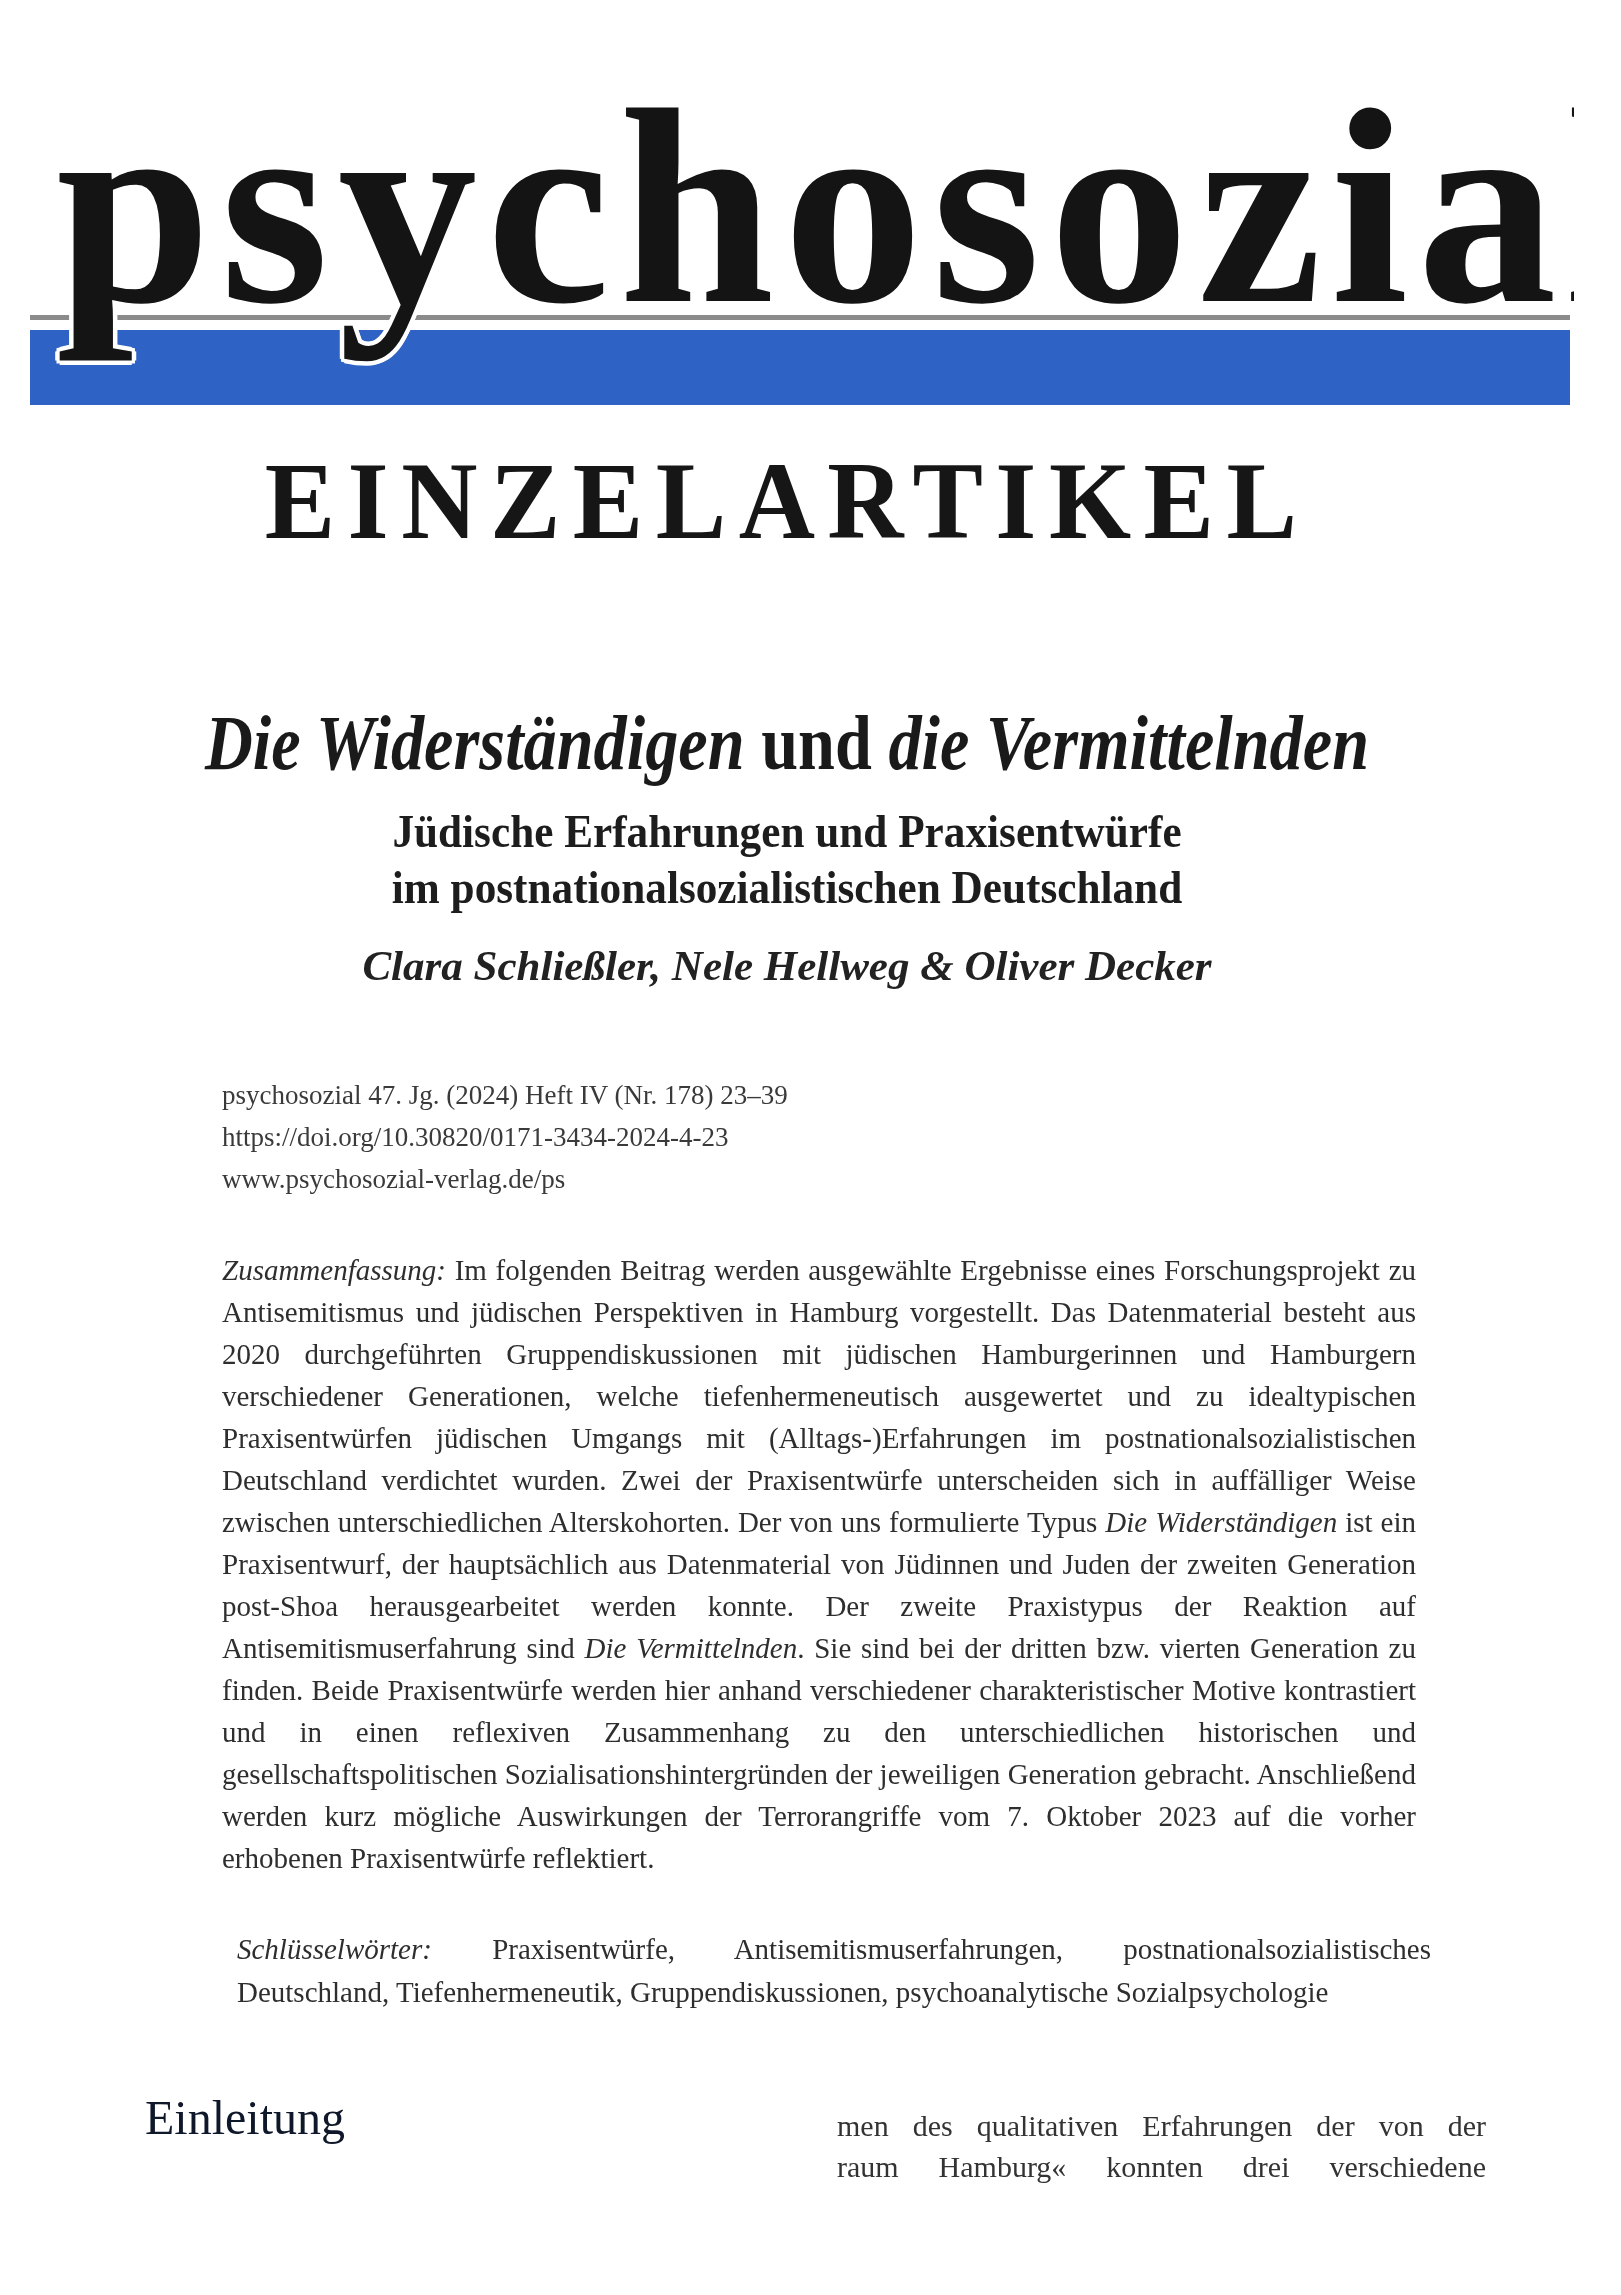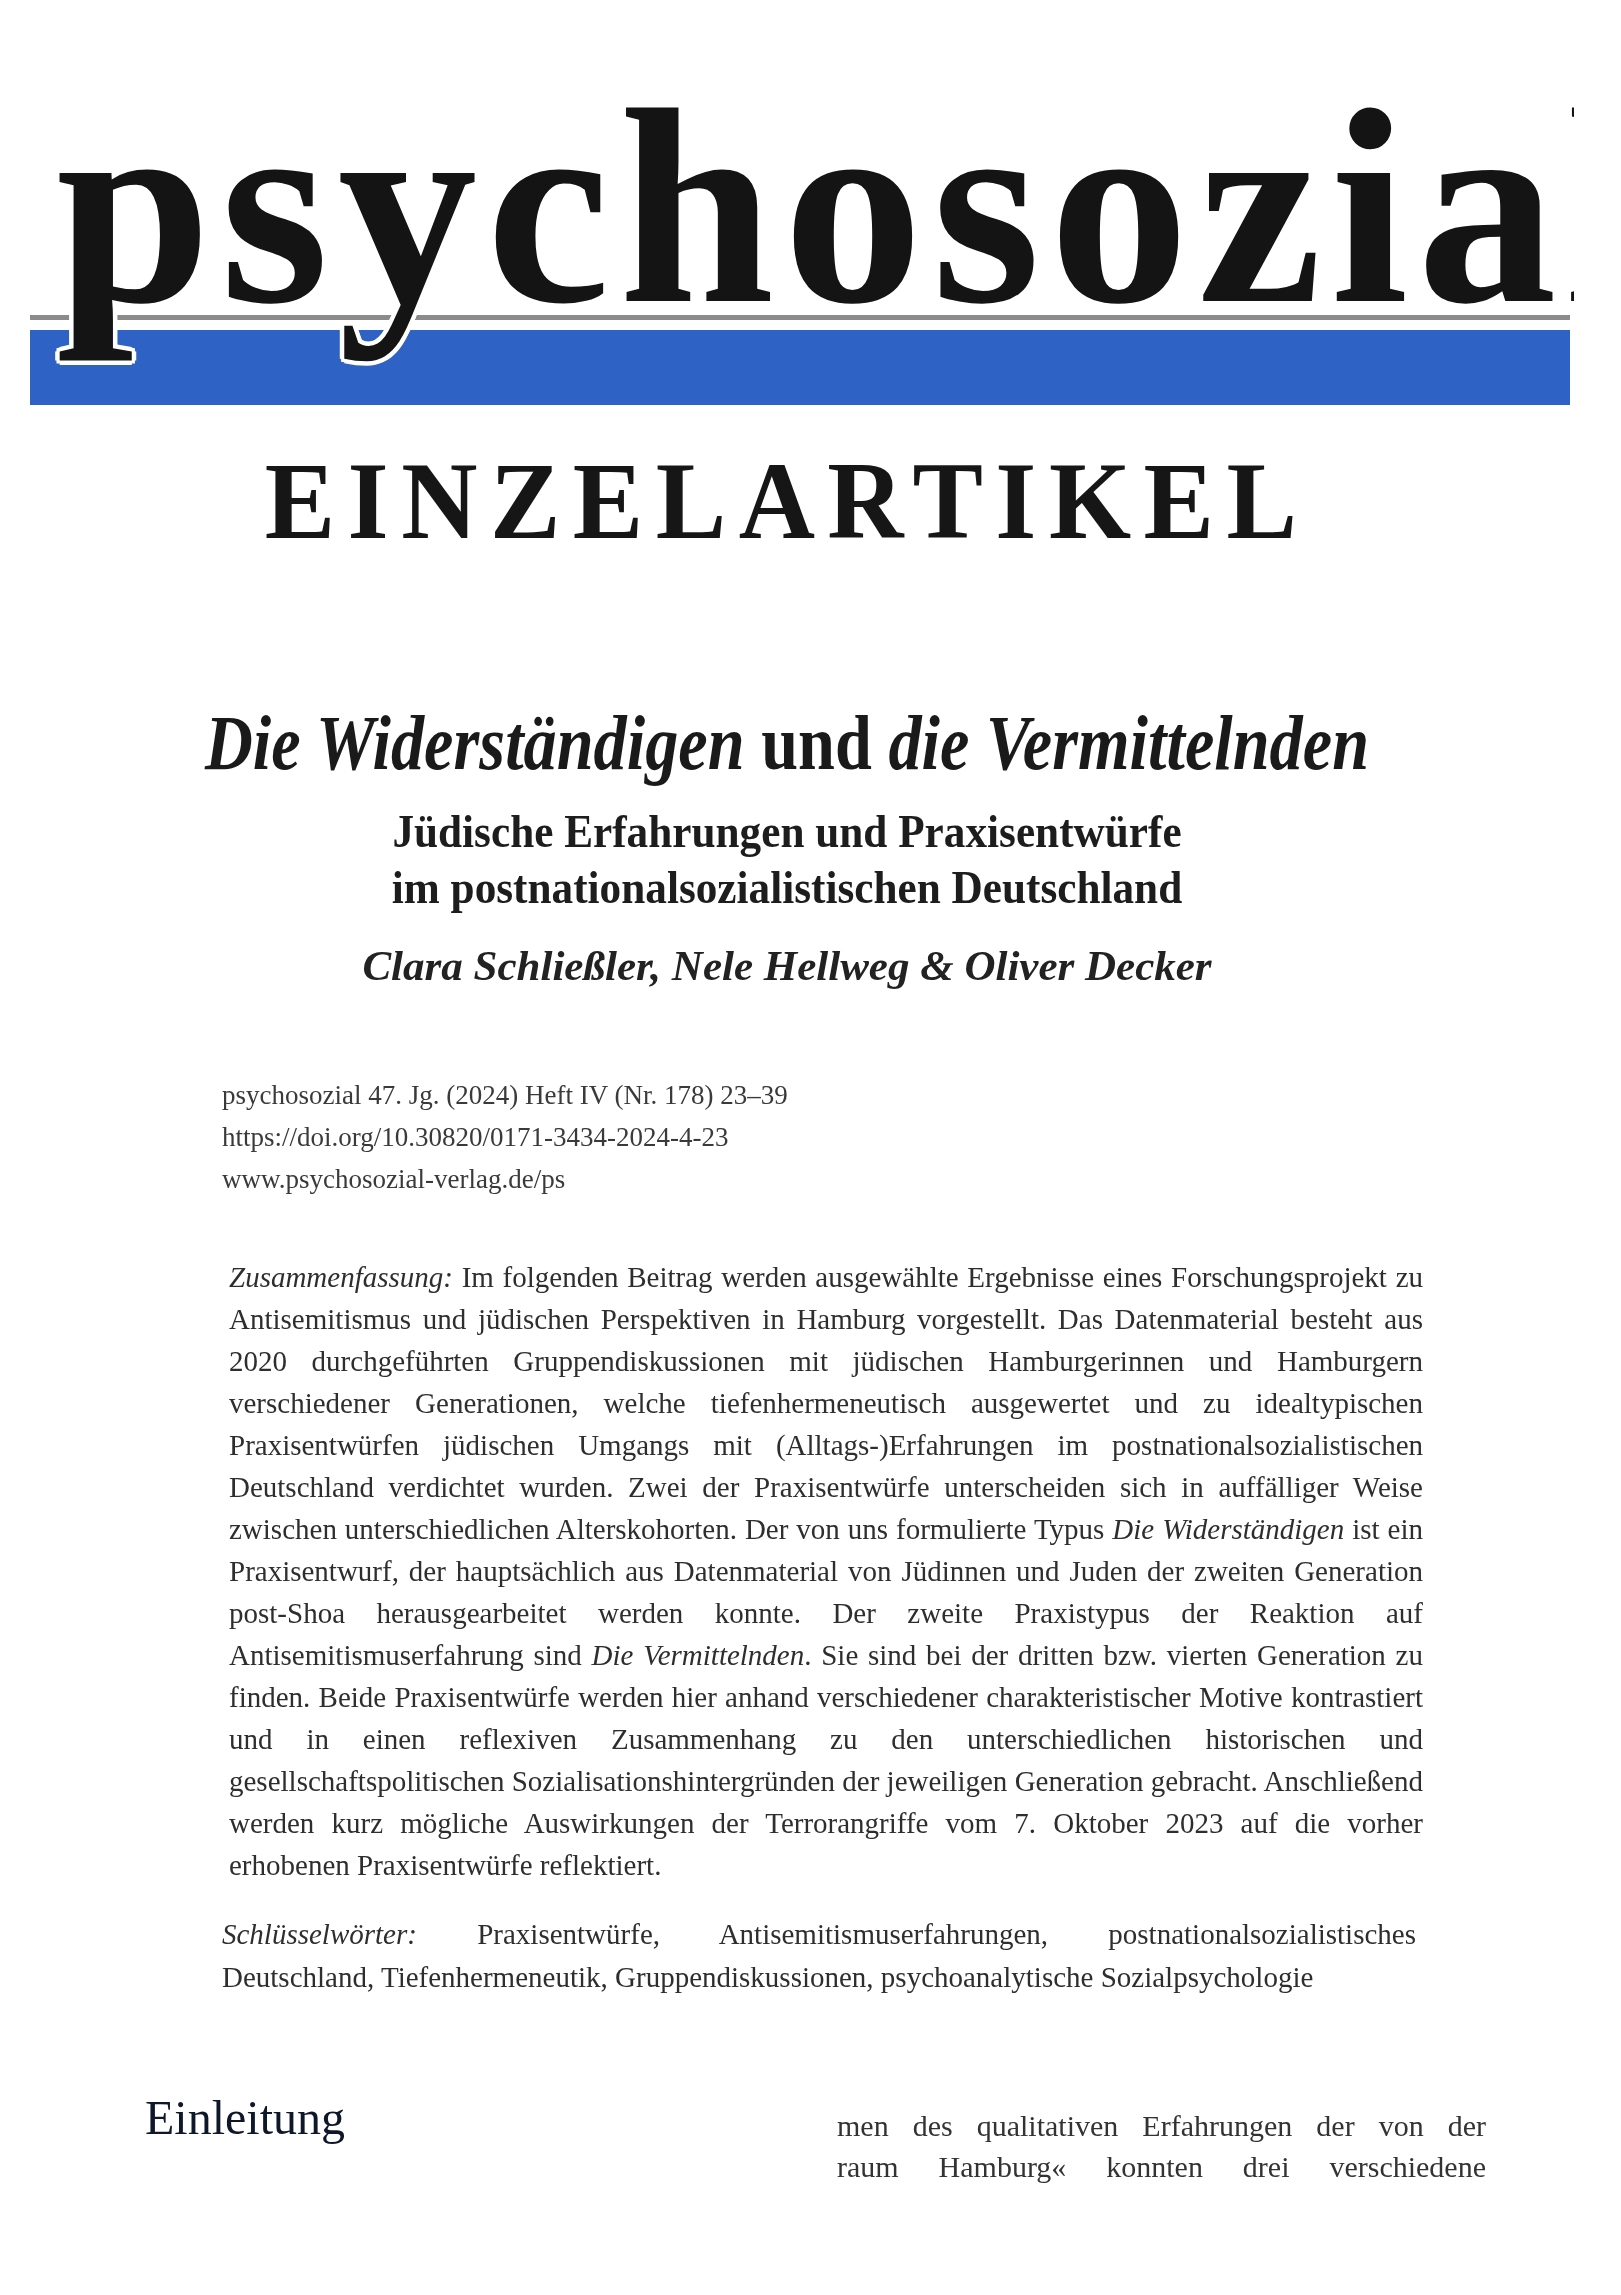--- a/index.html
+++ b/index.html
@@ -182,25 +182,25 @@
   </div>
 
   <div class="article-authors">Clara Schließler, Nele Hellweg &amp; Oliver Decker</div>
 
   <div class="citation">
     <div>psychosozial 47. Jg. (2024) Heft IV (Nr. 178) 23–39</div>
     <div>https://doi.org/10.30820/0171-3434-2024-4-23</div>
     <div>www.psychosozial-verlag.de/ps</div>
   </div>
 
-  <p class="abstract" style="margin:7px;">
+  <p class="abstract" style="margin:0;">
     <span class="it-label">Zusammenfassung:</span><span> Im folgenden Beitrag werden ausgewählte Ergebnisse eines Forschungsprojekt zu Antisemitismus und jüdischen Perspektiven in Hamburg vorgestellt. Das Datenmaterial besteht aus 2020 durchgeführten Gruppendiskussionen mit jüdischen Hamburgerinnen und Hamburgern verschiedener Generationen, welche tiefenhermeneutisch ausgewertet und zu idealtypischen Praxisentwürfen jüdischen Umgangs mit (Alltags-)Erfahrungen im postnationalsozialistischen Deutschland verdichtet wurden. Zwei der Praxisentwürfe unterscheiden sich in auffälliger Weise zwischen unterschiedlichen Alterskohorten. Der von uns formulierte Typus </span><span class="it-label">Die Widerständigen</span><span> ist ein Praxisentwurf, der hauptsächlich aus Datenmaterial von Jüdinnen und Juden der zweiten Generation post-Shoa herausgearbeitet werden konnte. Der zweite Praxistypus der Reaktion auf Antisemitismuserfahrung sind </span><span class="it-label">Die Vermittelnden</span><span>. Sie sind bei der dritten bzw. vierten Generation zu finden. Beide Praxisentwürfe werden hier anhand verschiedener charakteristischer Motive kontrastiert und in einen reflexiven Zusammenhang zu den unterschiedlichen historischen und gesellschaftspolitischen Sozialisationshintergründen der jeweiligen Generation gebracht. Anschließend werden kurz mögliche Auswirkungen der Terrorangriffe vom 7. Oktober 2023 auf die vorher erhobenen Praxisentwürfe reflektiert.</span>
   </p>
 
-  <p class="keywords" style="margin:0;">
+  <p class="keywords" style="margin:15px;">
     <span class="it-label">Schlüsselwörter:</span><span> Praxisentwürfe, Antisemitismuserfahrungen, postnationalsozialistisches Deutschland, Tiefenhermeneutik, Gruppendiskussionen, psychoanalytische Sozialpsychologie</span>
   </p>
 
   <h2 class="intro-heading" style="margin:0;">Einleitung</h2>
 
 
   <div class="right-column">
     <div class="col-line">men des qualitativen Erfahrungen der von der</div>
     <div class="col-line">raum Hamburg« konnten drei verschiedene</div>
   </div>

